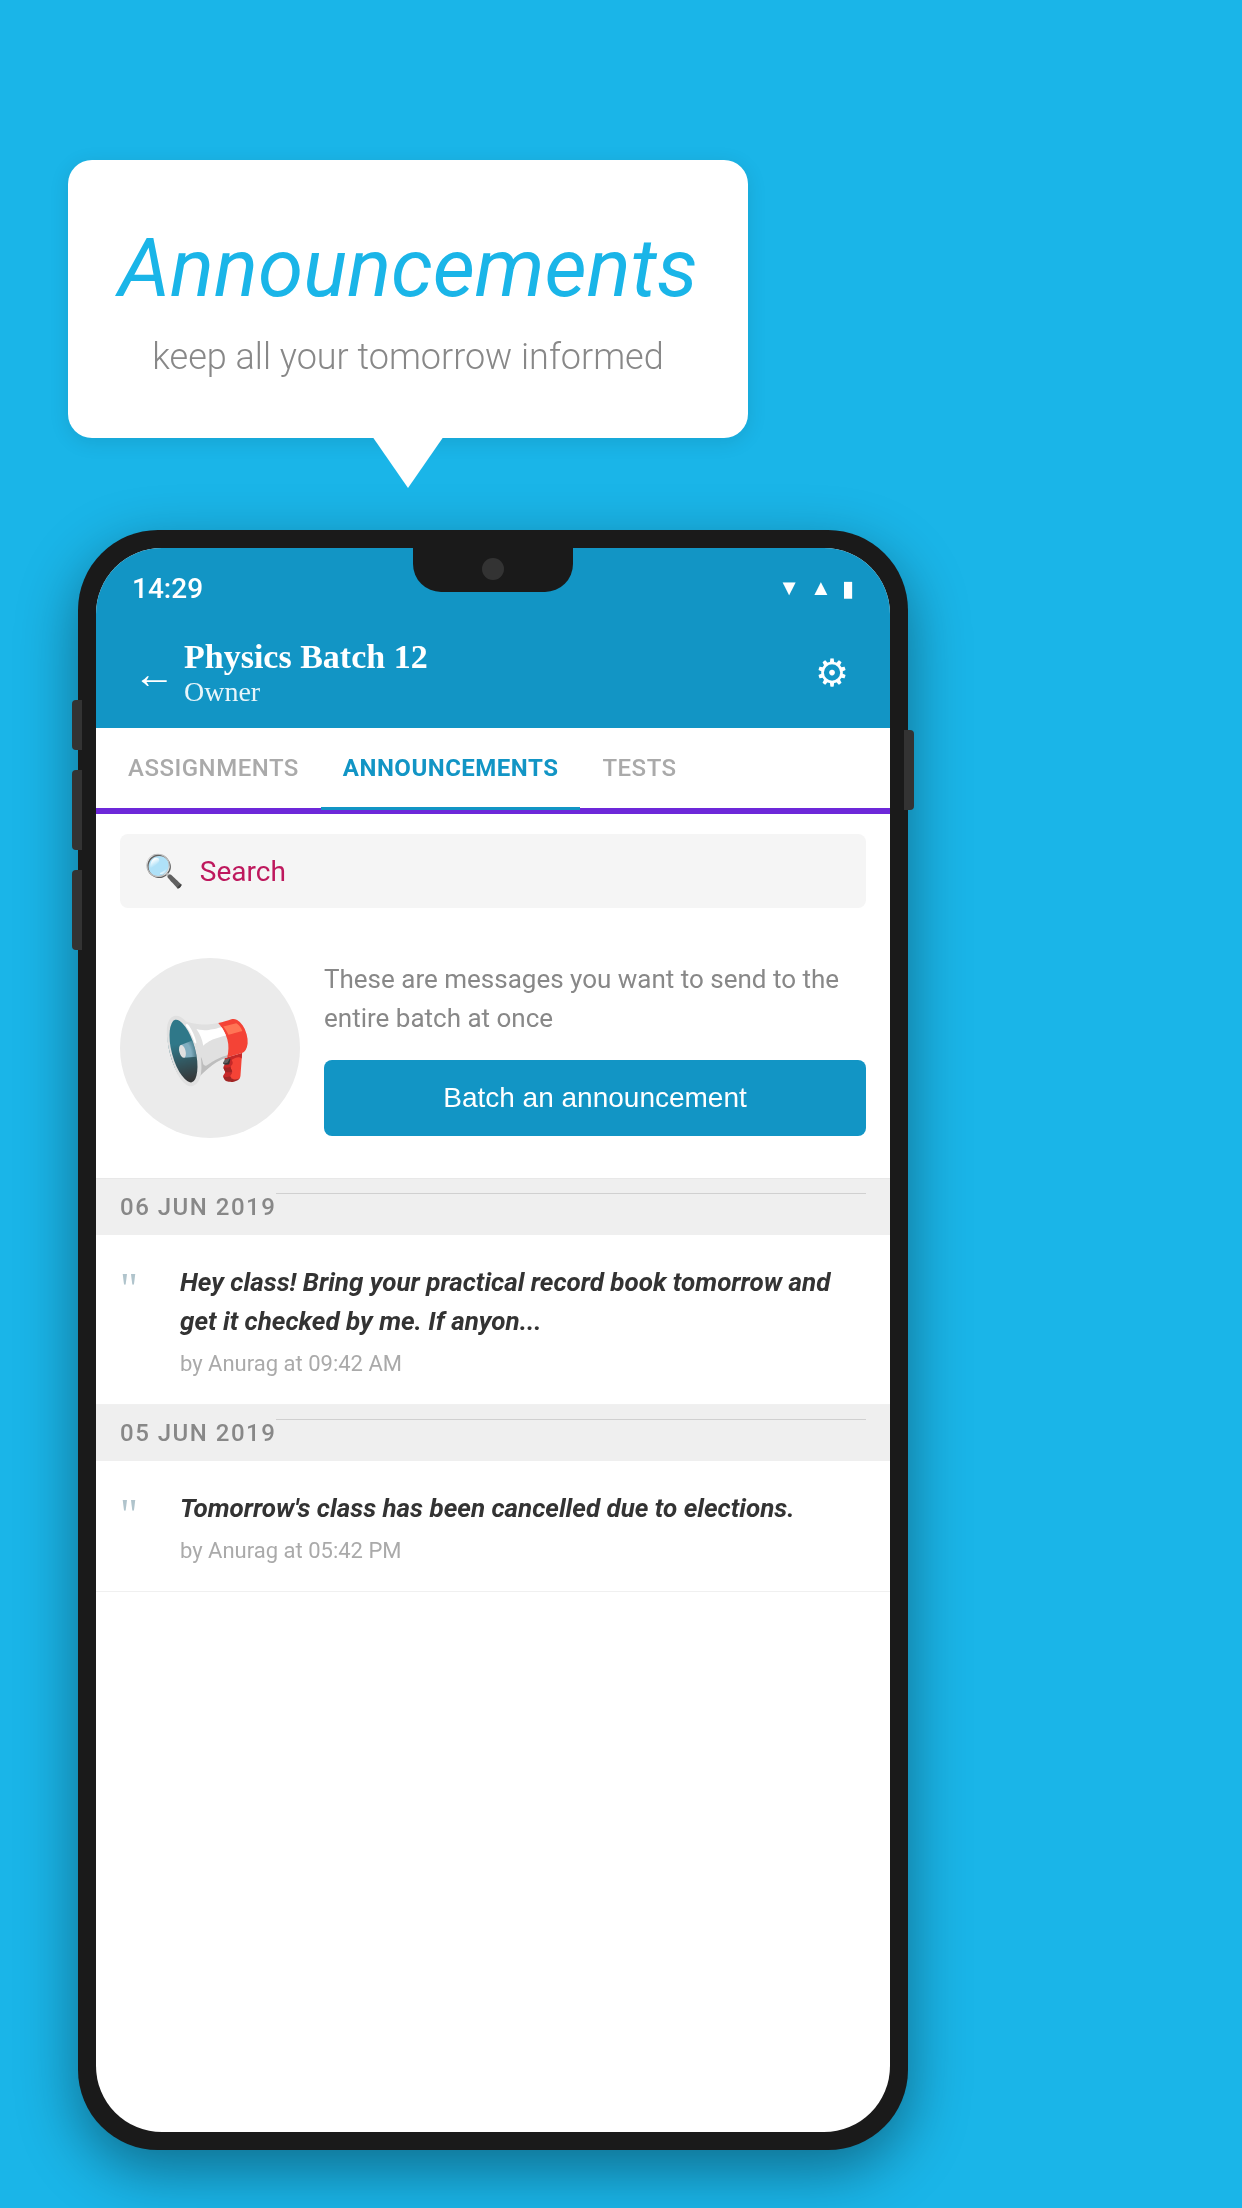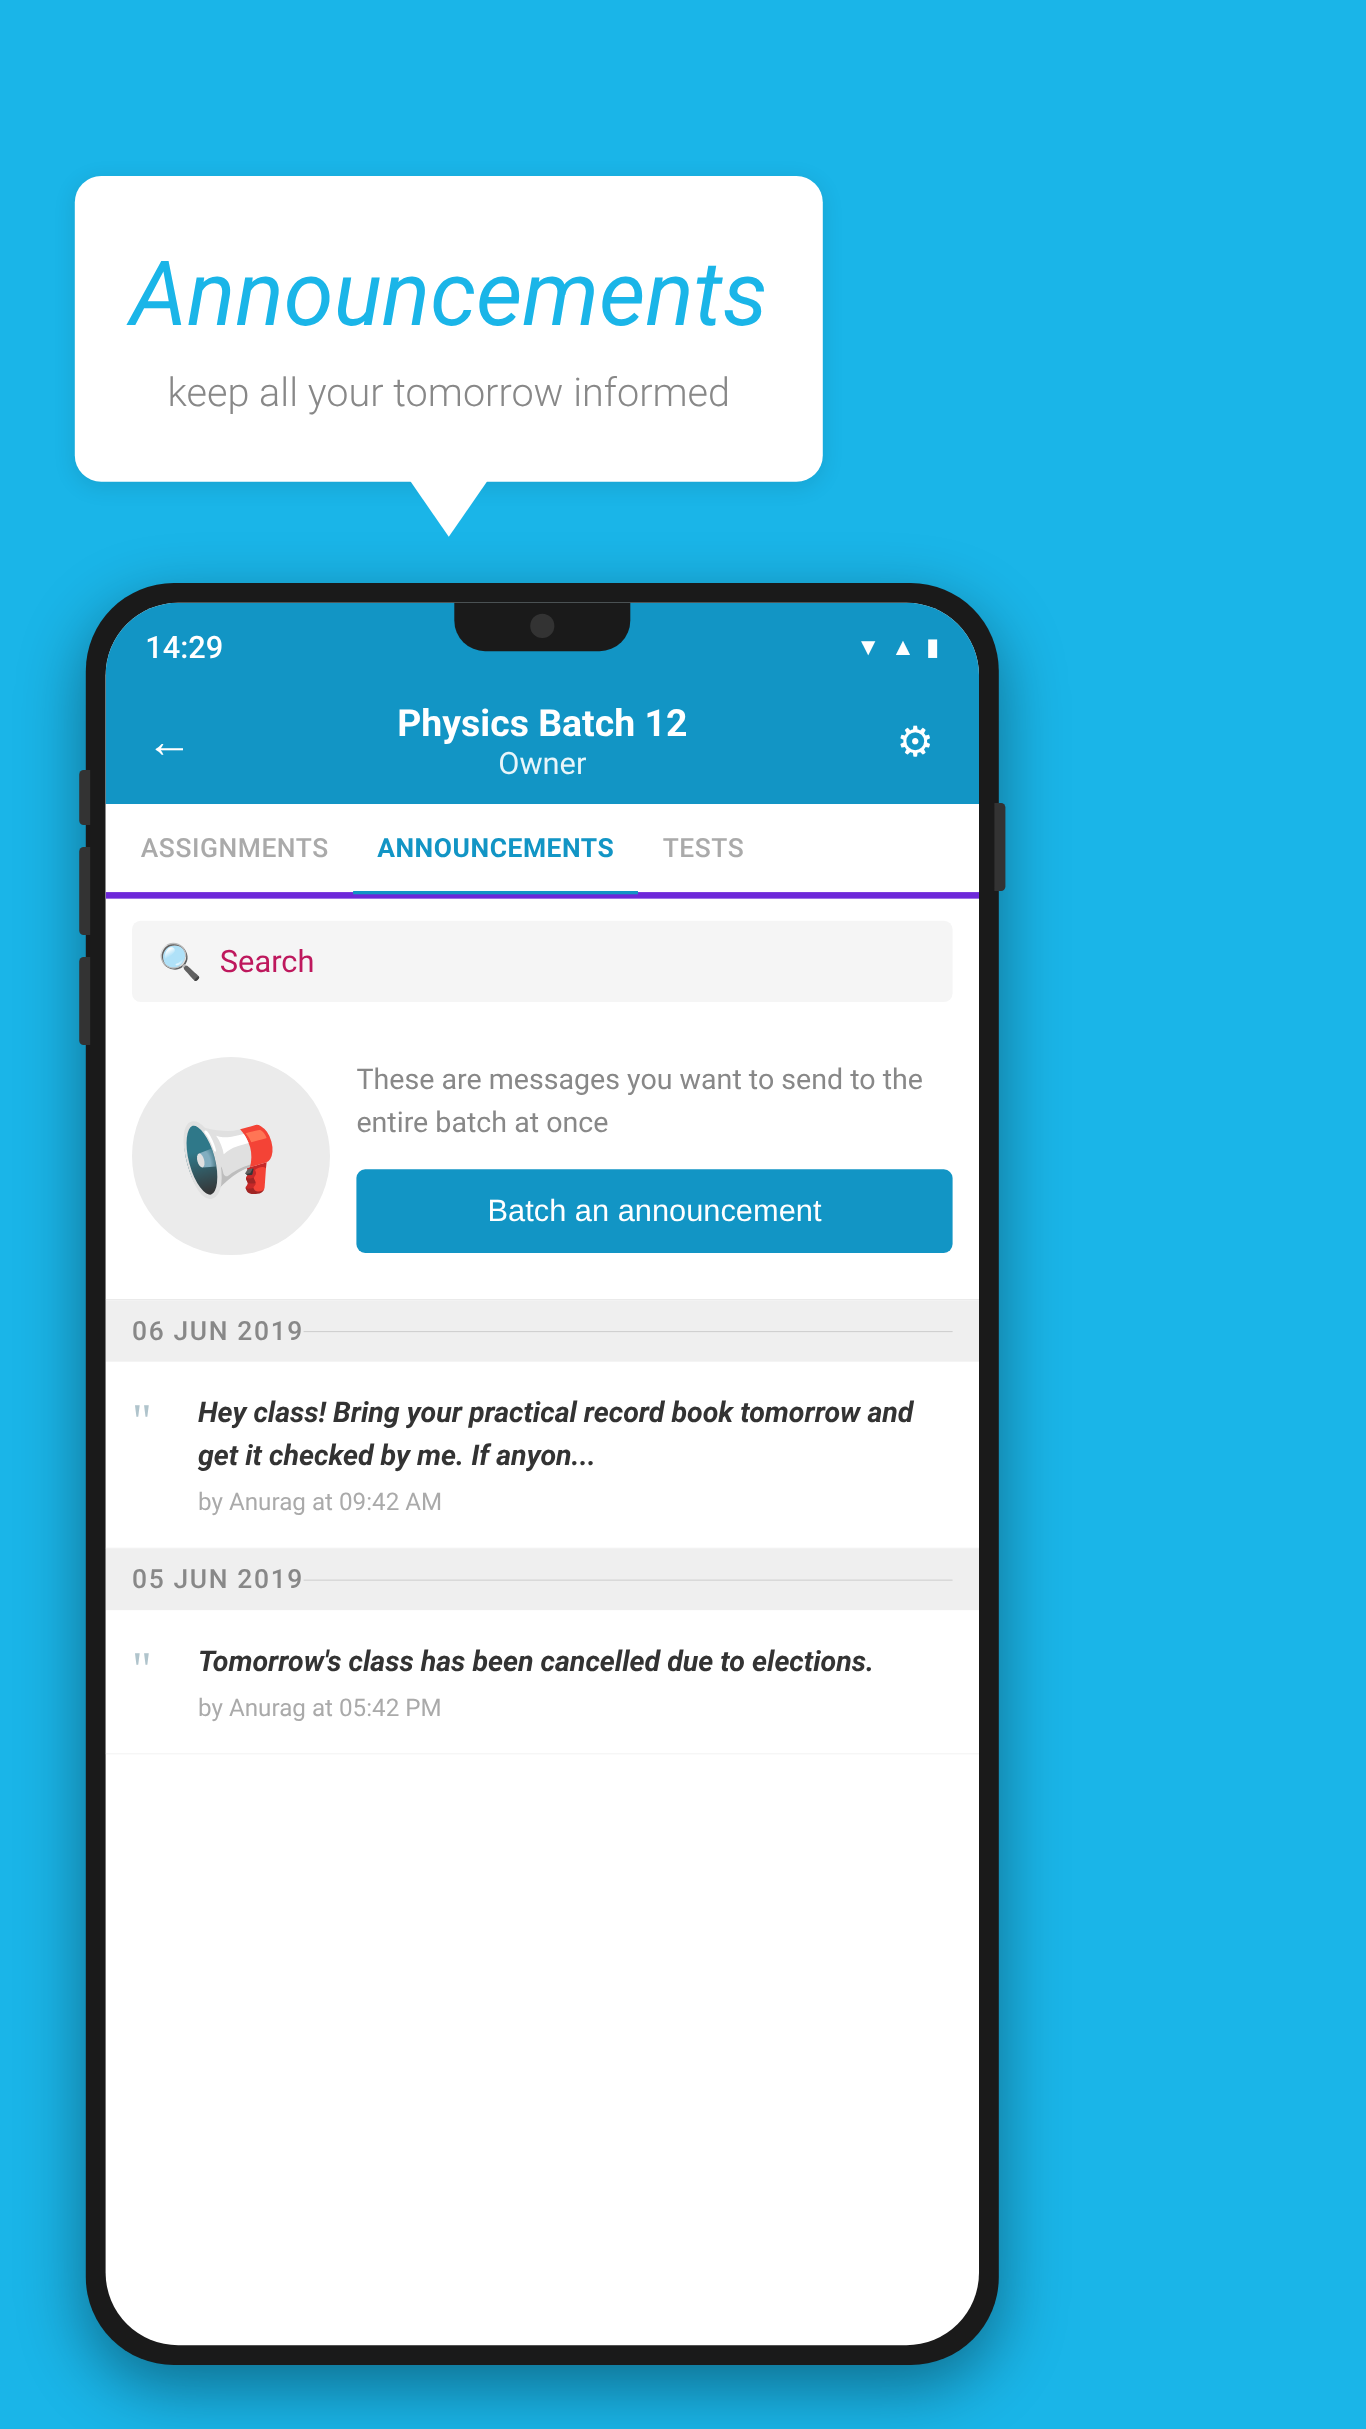--- a/index.html
+++ b/index.html
@@ -136,22 +136,23 @@
     }
 
     .header-back {
       color: white;
       font-size: 42px;
       width: 60px;
       text-align: center;
     }
 
     .header-center {
-      text-align: center;
+      text-align: left;
       flex: 1;
+      font-family: Liberation Serif, serif;
     }
 
     .header-title {
       color: white;
       font-size: 34px;
       font-weight: 700;
     }
 
     .header-subtitle {
       color: rgba(255,255,255,0.9);
@@ -274,21 +275,21 @@
       font-weight: 500;
       cursor: pointer;
       width: 100%;
     }
 
     
     .date-separator {
       background: #efefef;
       padding: 14px 24px;
       display: flex;
-      align-items: center;
+      align-items: flex-start;
       gap: 0;
     }
 
     .date-sep-text {
       font-size: 24px;
       color: #888;
       font-weight: 500;
       letter-spacing: 1.5px;
     }
 

